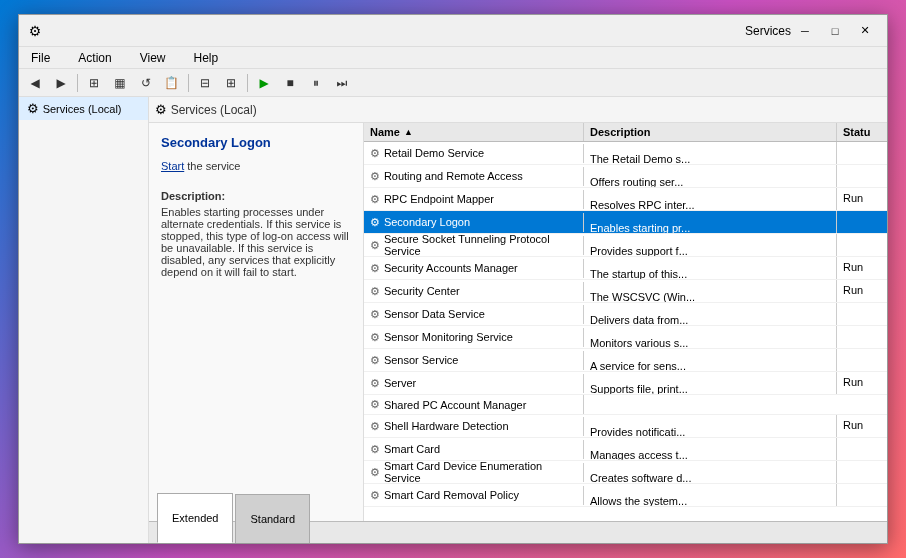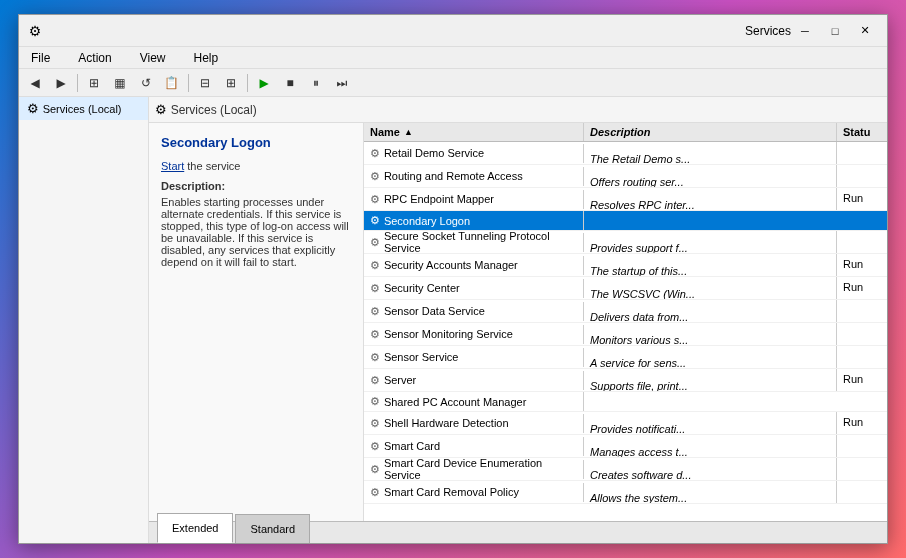--- a/index.html
+++ b/index.html
@@ -164,21 +164,21 @@
       margin-bottom: 10px;
     }
     .left-pane a {
       color: #003399;
       text-decoration: underline;
       cursor: pointer;
       margin-top: 28px;
     }
     .left-pane .desc-title {
       font-weight: bold;
-      margin-top: 8px;
+      margin-top: 18px;
       margin-bottom: 4px;
     }
     .right-pane {
       flex: 1;
       display: flex;
       flex-direction: column;
       overflow: hidden;
     }
     .table-header {
       display: flex;
@@ -193,21 +193,20 @@
       padding: 3px 6px;
       border-right: 1px solid #ccc;
       display: flex;
       align-items: center;
       gap: 4px;
     }
     .col-desc {
       flex: 1;
       padding: 3px 6px;
       border-right: 1px solid #ccc;
-      font-style: italic;
     }
     .col-status {
       width: 50px;
       min-width: 50px;
       padding: 3px 6px;
     }
     .table-body {
       flex: 1;
       overflow-y: auto;
     }
@@ -249,21 +248,21 @@
     .tabs-bar {
       height: 22px;
       display: flex;
       align-items: flex-end;
       padding: 0 8px;
       background: #e8e8e8;
       border-top: 1px solid #bbb;
       gap: 0;
     }
     .tab {
-      padding: 8px 14px;
+      padding: 18px 14px;
       font-size: 11px;
       cursor: pointer;
       background: #d0d0d0;
       border: 1px solid #aaa;
       border-bottom: none;
       margin-right: 2px;
     }
     .tab.active {
       background: #fff;
       border-bottom: 1px solid #fff;
@@ -376,20 +375,21 @@
                 </div>
               <div class="col-desc">Resolves RPC inter...</div>
               <div class="col-status">Run</div>
             </div>
 
             <div class="table-row selected">
               <div class="col-name">
                   <span class="svc-icon">⚙</span>
                   <span>Secondary Logon</span>
                 </div>
+              <div class="col-desc">Enables starting pr...</div>
               <div class="col-status"></div>
             </div>
 
             <div class="table-row">
               <div class="col-name">
                   <span class="svc-icon">⚙</span>
                   <span>Secure Socket Tunneling Protocol Service</span>
                 </div>
               <div class="col-desc">Provides support f...</div>
               <div class="col-status"></div>

